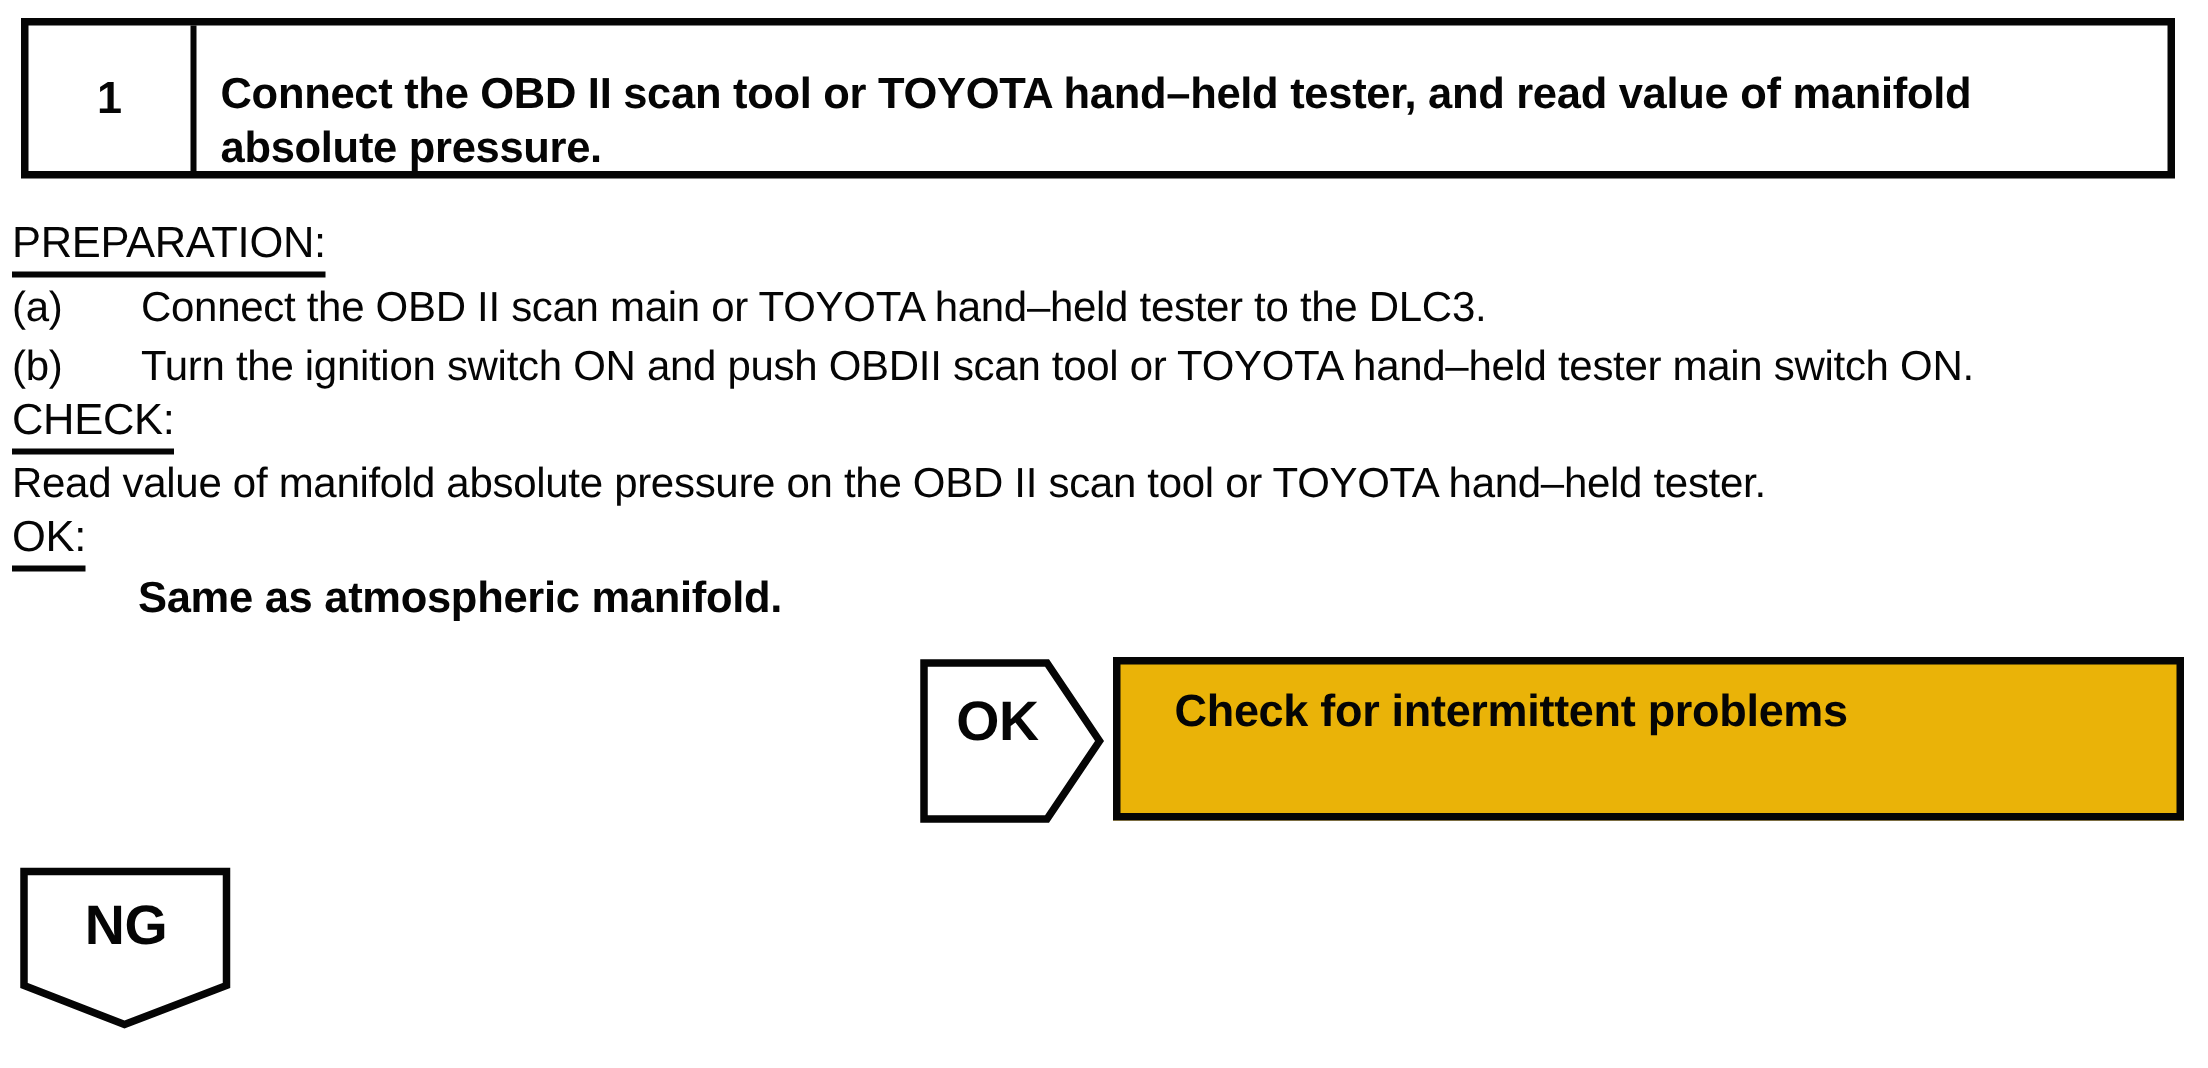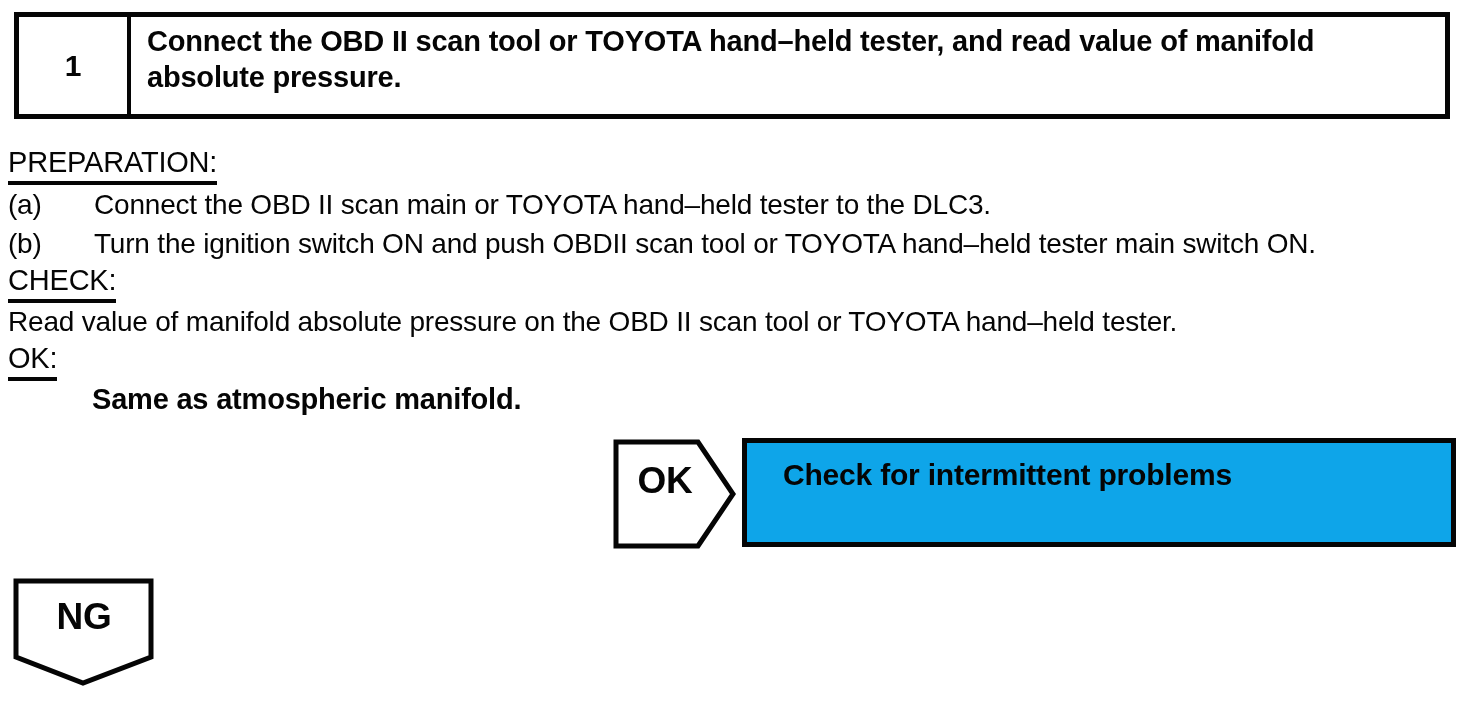--- a/index.html
+++ b/index.html
@@ -34,21 +34,21 @@
     border-right: 4px solid #050505;
     display: flex;
     align-items: center;
     justify-content: center;
     font-size: 30px;
     font-weight: bold;
     box-sizing: border-box;
   }
   .step-title {
     flex: 1;
-    padding: 6px 14px 0 16px;
+    padding: 28px 14px 0 16px;
     font-size: 29px;
     line-height: 36px;
     font-weight: bold;
     letter-spacing: -0.2px;
     max-width: 1280px;
   }
 
   
   .tline {
     position: absolute;
@@ -89,21 +89,21 @@
     letter-spacing: -0.2px;
   }
   .result-box {
     position: absolute;
     left: 742px;
     top: 438px;
     width: 714px;
     height: 109px;
     border: 5px solid #050505;
     box-sizing: border-box;
-    background: #0ea5e9;
+    background: #eab308;
   }
   .result-box .result-text {
     padding: 15px 10px 0 36px;
     font-weight: bold;
     font-size: 30px;
     letter-spacing: -0.2px;
     white-space: nowrap;
   }
 </style>
 </head>

